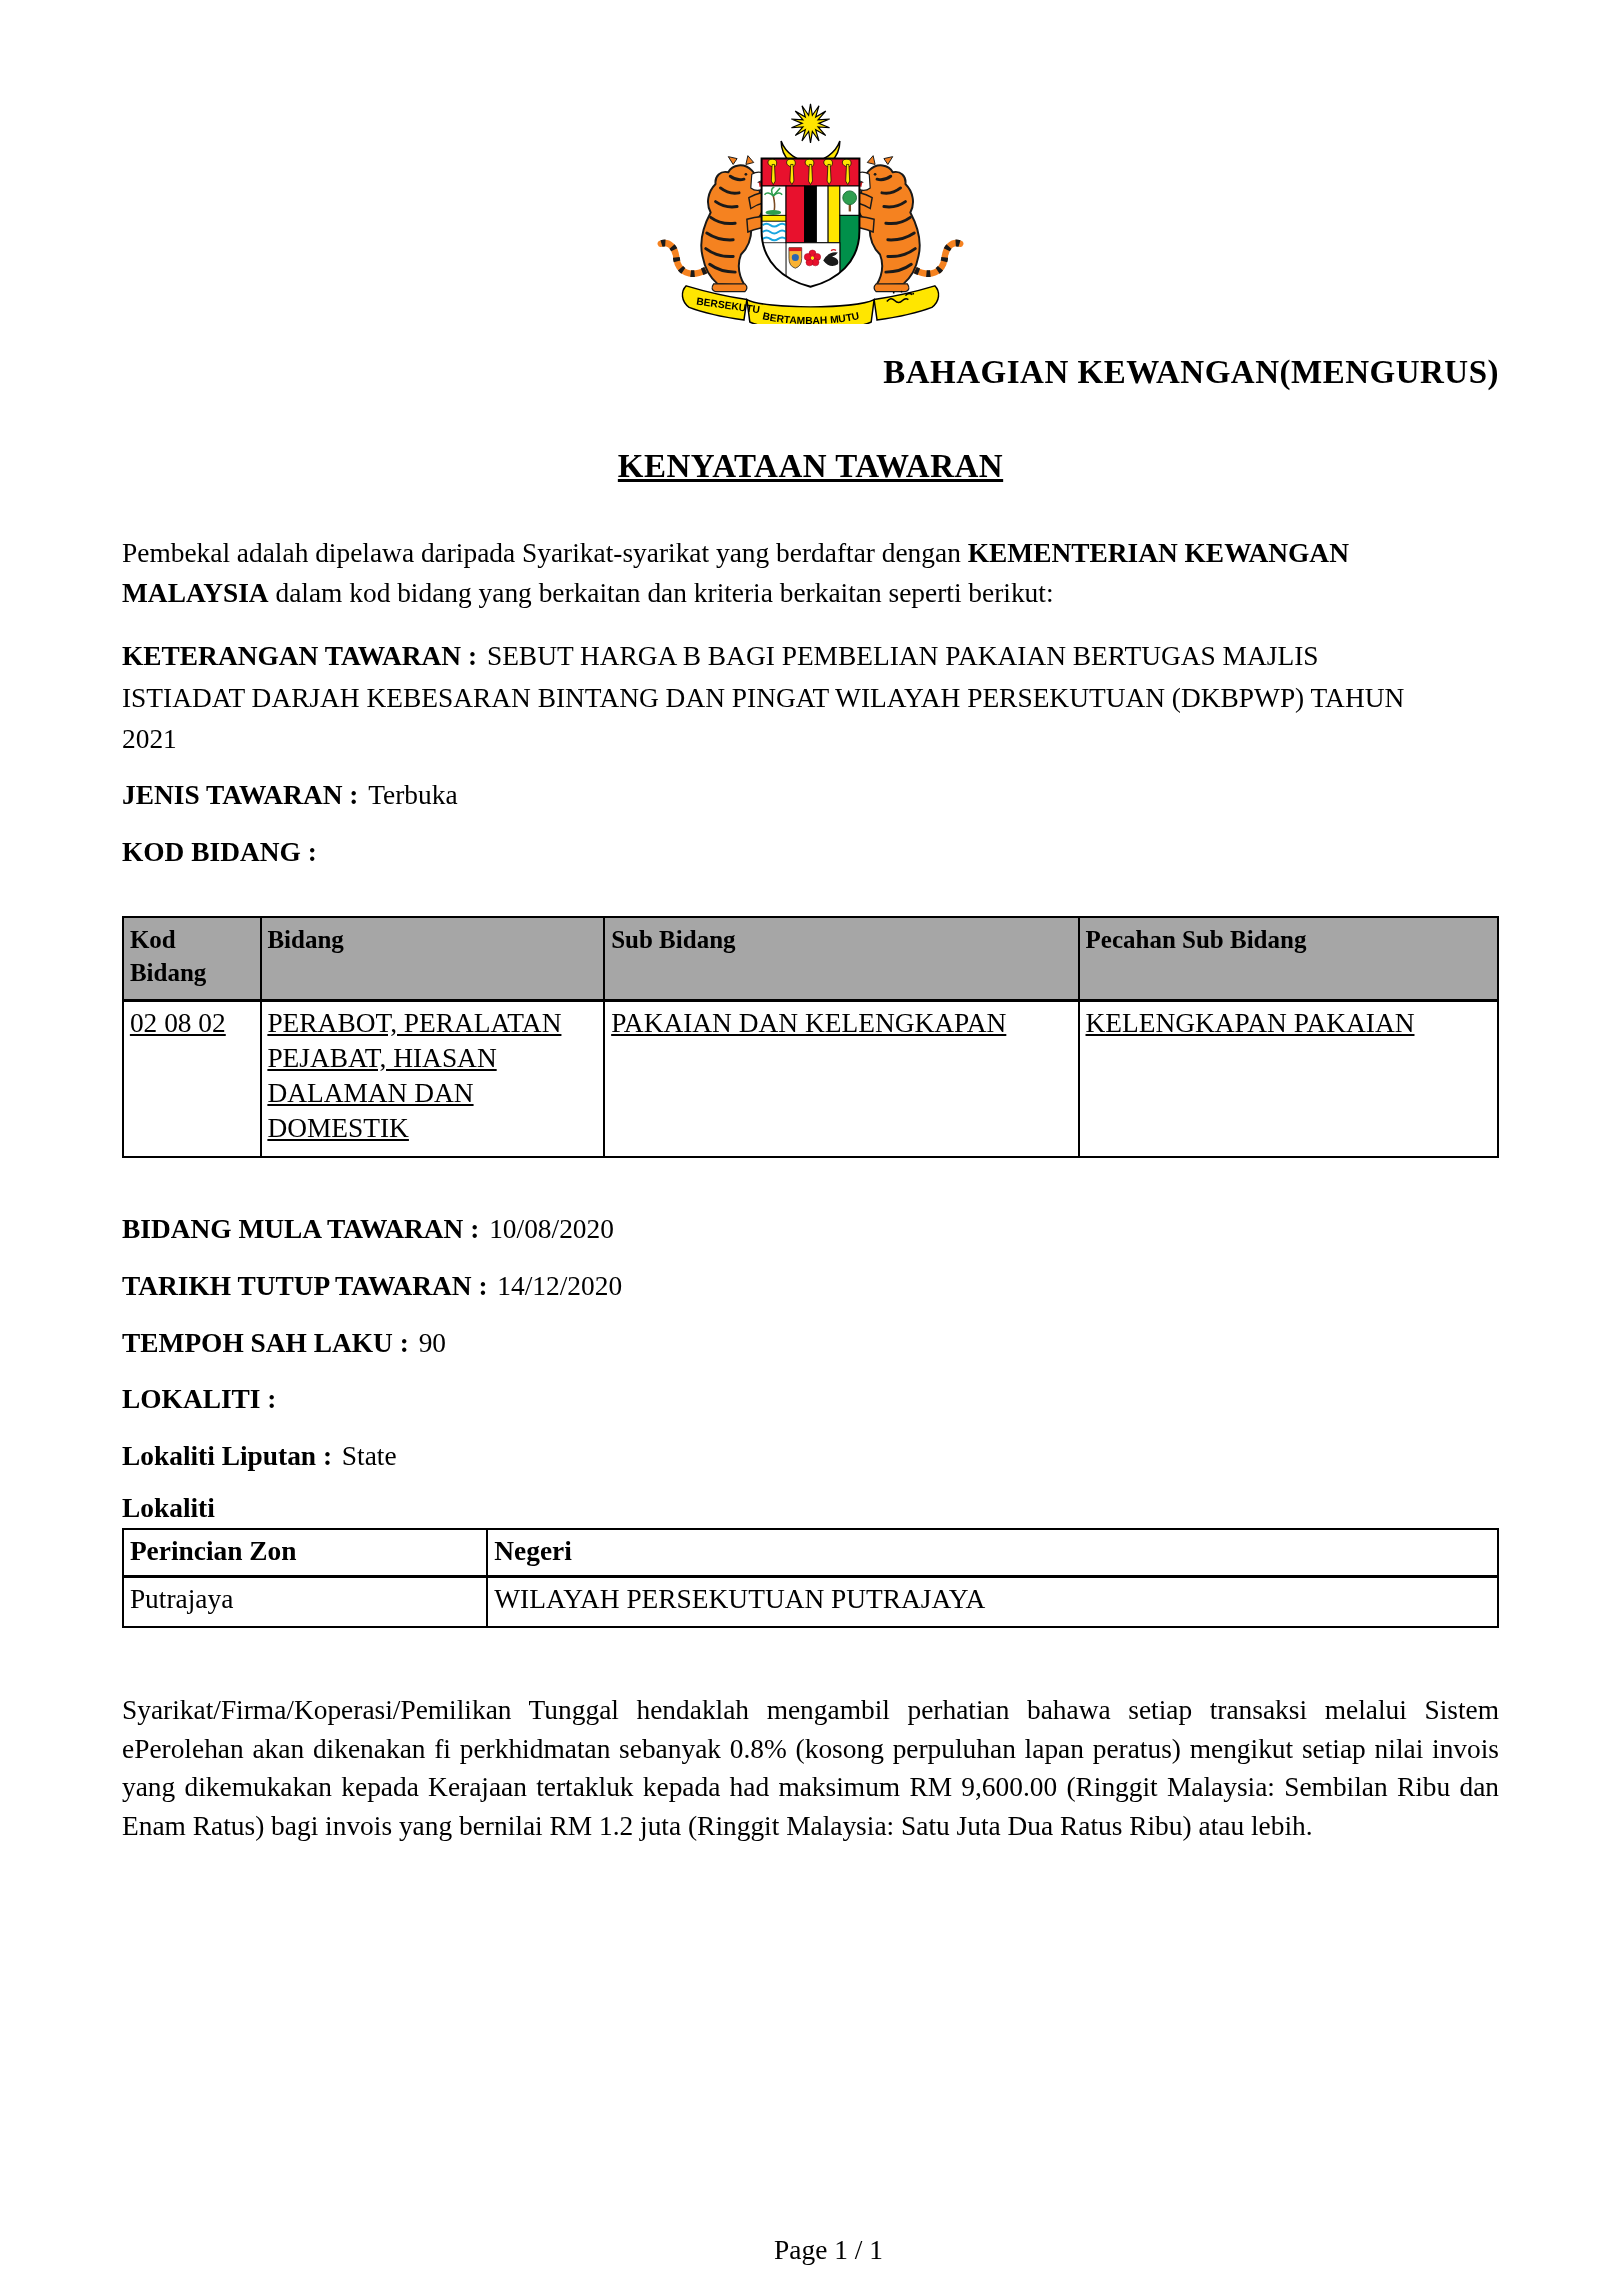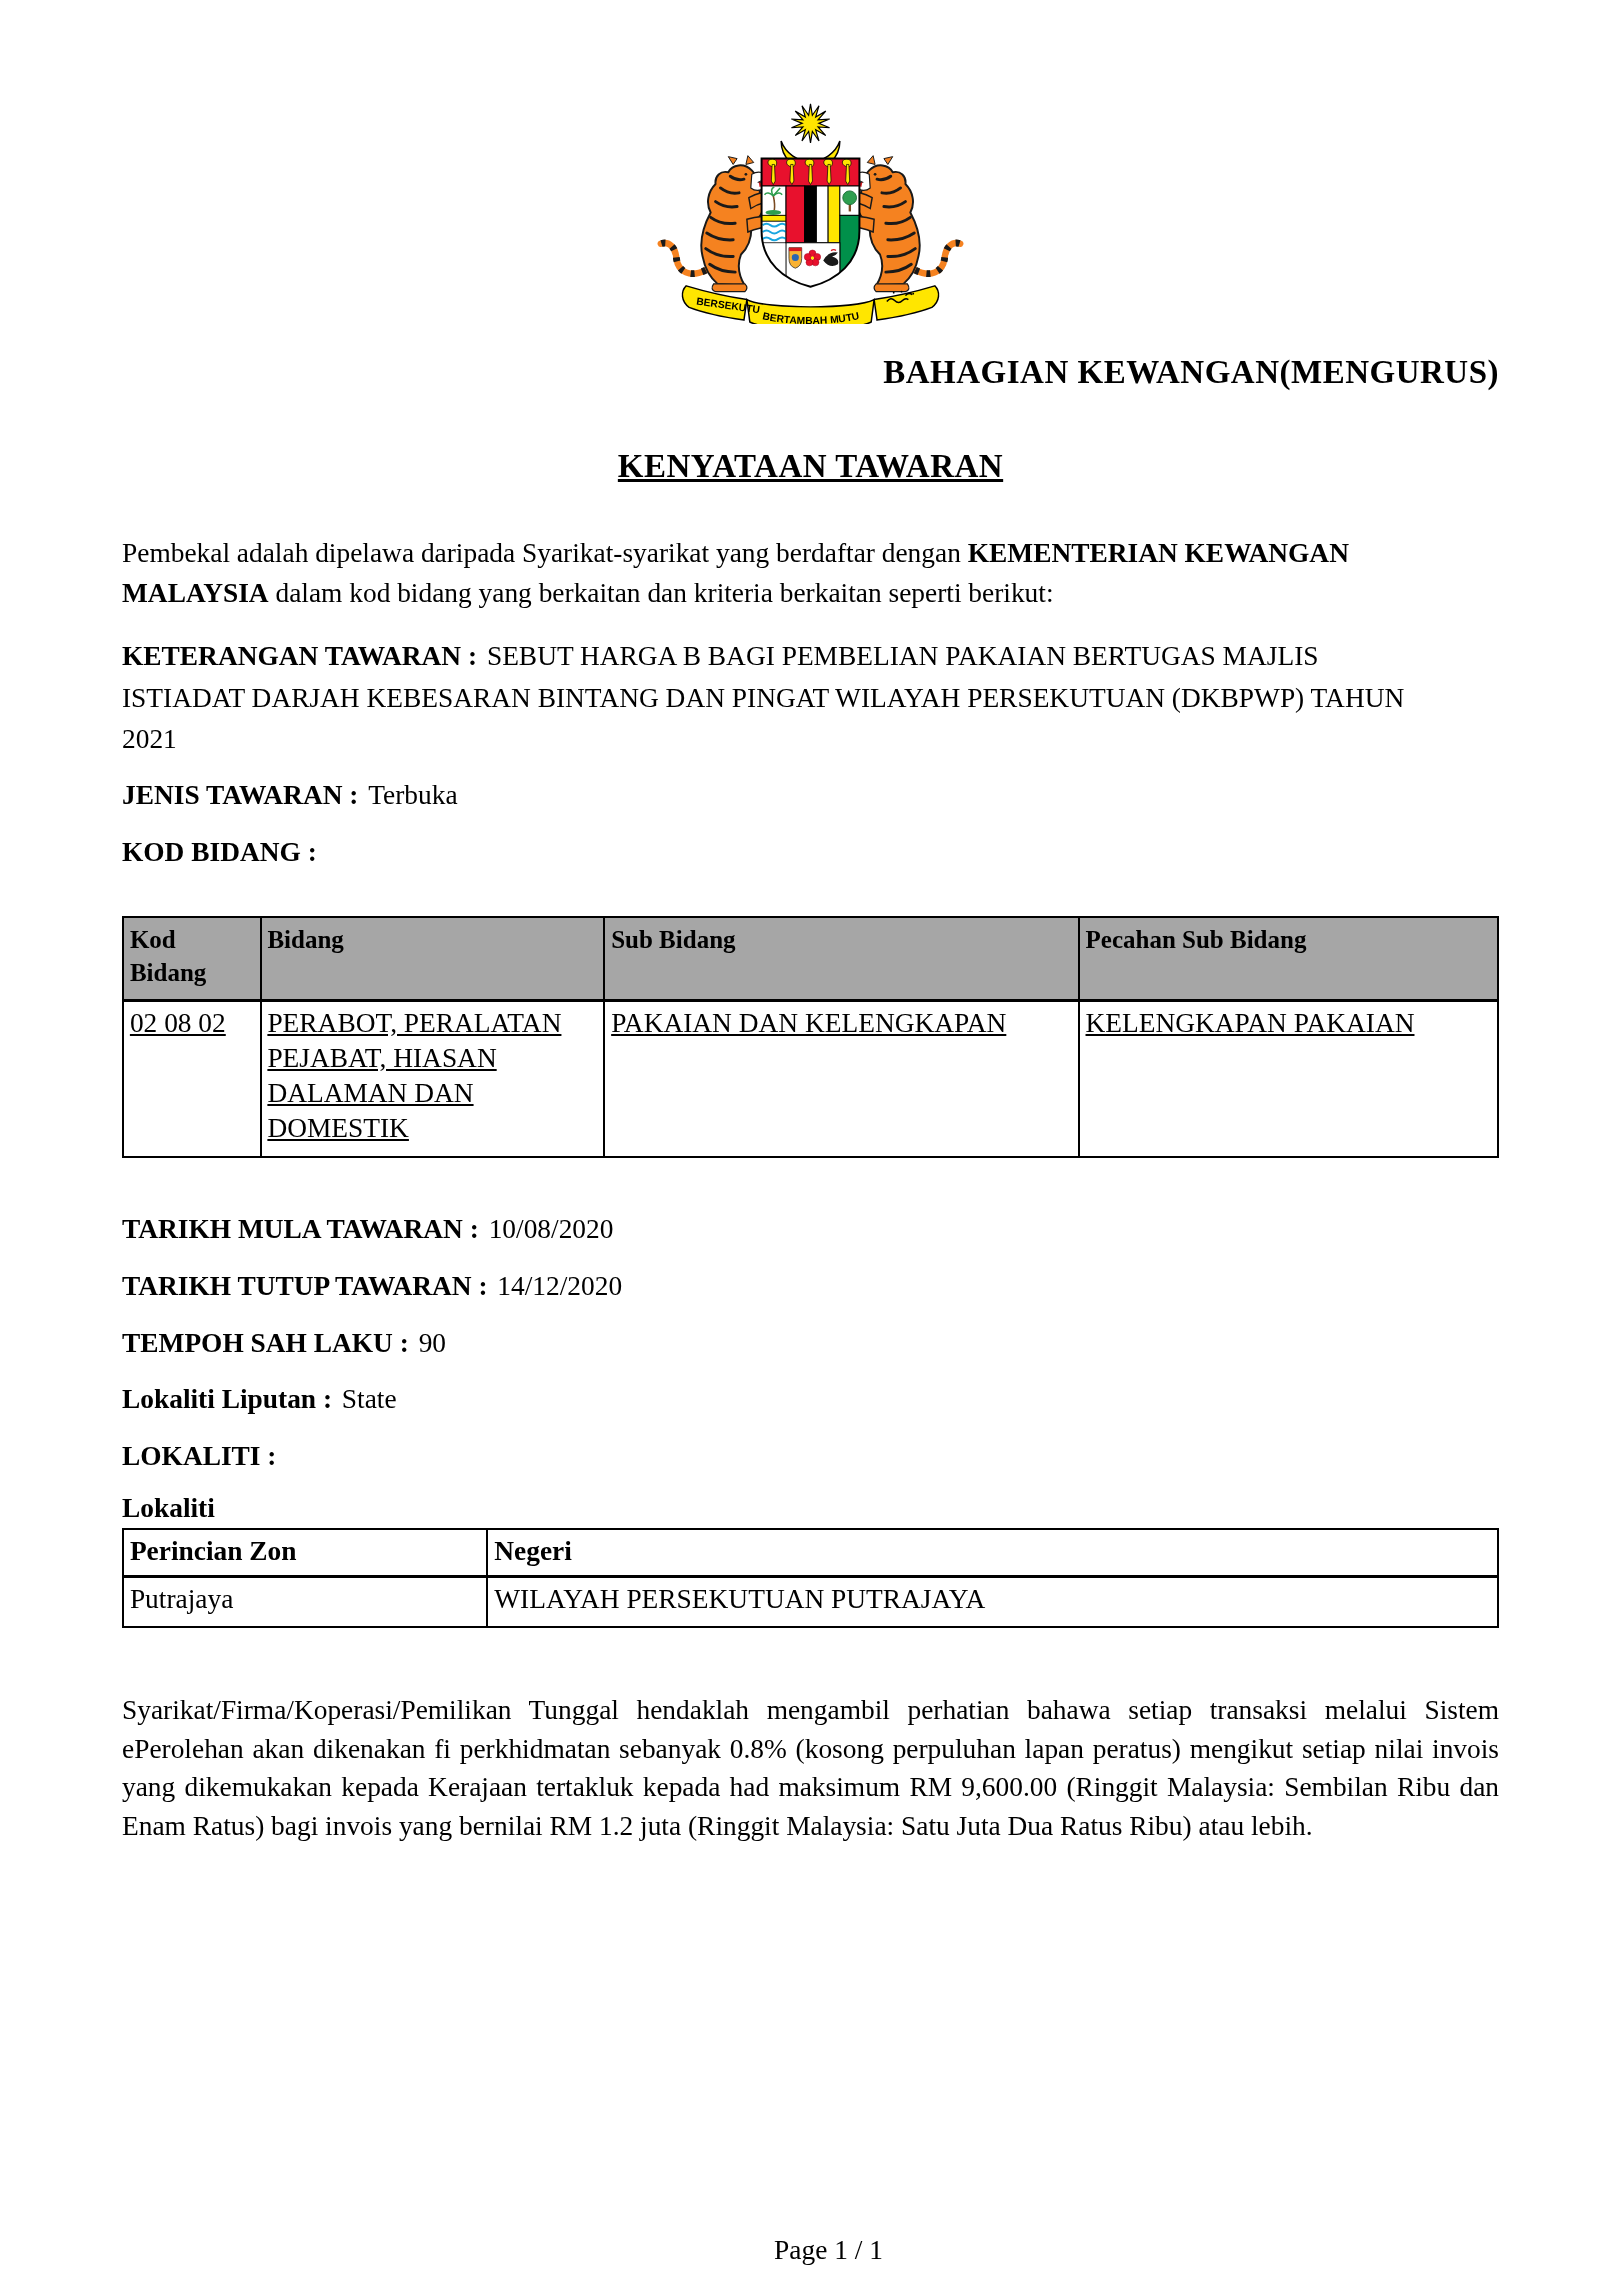--- a/index.html
+++ b/index.html
@@ -230,25 +230,25 @@
         <tr>
           <td>02 08 02</td>
           <td>PERABOT, PERALATAN PEJABAT, HIASAN DALAMAN DAN DOMESTIK</td>
           <td>PAKAIAN DAN KELENGKAPAN</td>
           <td>KELENGKAPAN PAKAIAN</td>
         </tr>
       </tbody>
     </table>
 
     <div class="details">
-      <p class="field"><b>TARIKH MULA TAWARAN :</b><span>10/08/2020</span></p>
+      <p class="field"><b>BIDANG MULA TAWARAN :</b><span>10/08/2020</span></p>
       <p class="field"><b>TARIKH TUTUP TAWARAN :</b><span>14/12/2020</span></p>
       <p class="field"><b>TEMPOH SAH LAKU :</b><span>90</span></p>
+      <p class="field"><b>LOKALITI :</b><span></span></p>
       <p class="field"><b>Lokaliti Liputan :</b><span>State</span></p>
-      <p class="field"><b>LOKALITI :</b><span></span></p>
       <p class="lokaliti-label">Lokaliti</p>
     </div>
 
     <table class="zon-table">
       <colgroup>
         <col style="width:26.5%">
           <col style="width:73.5%">
       </colgroup>
       <thead>
         <tr>

